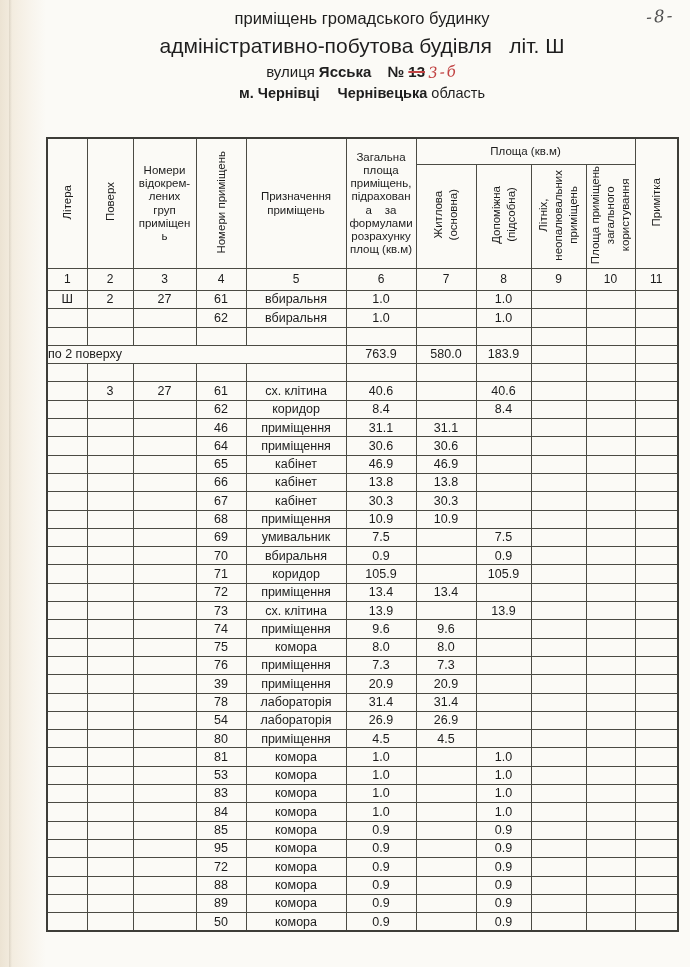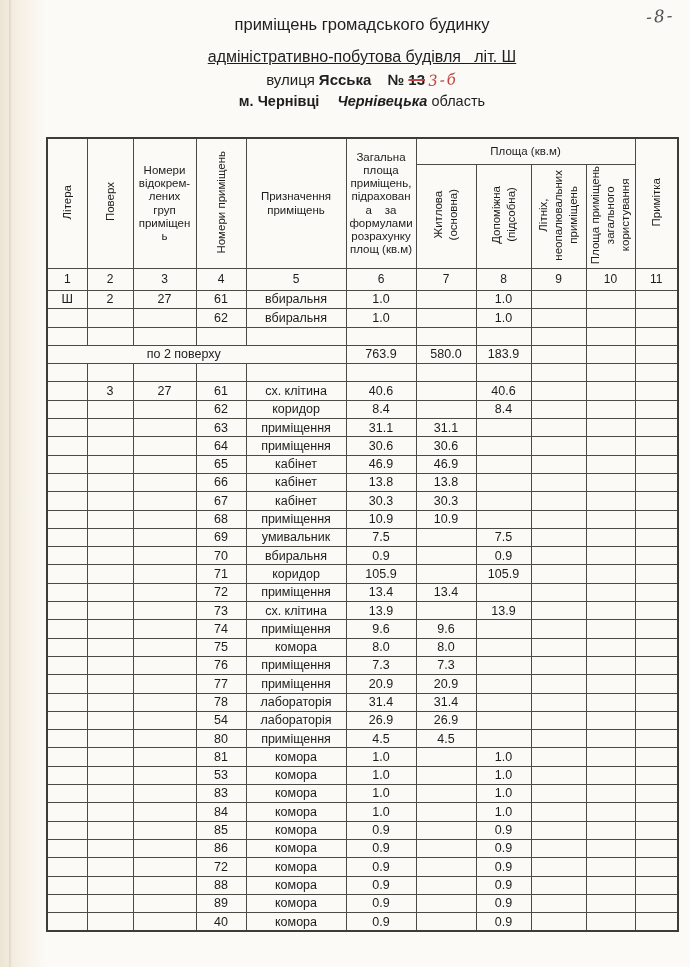--- a/index.html
+++ b/index.html
@@ -19,39 +19,39 @@
     background:linear-gradient(90deg,rgba(160,150,130,.25),rgba(160,150,130,0));
   }
   .page-num{
     position:absolute;top:6px;right:16px;
     font-family:"DejaVu Serif",serif;font-style:italic;
     font-size:17px;color:#4d4d4d;letter-spacing:2px;
     transform:rotate(-4deg);
   }
   .doc-header{position:absolute;left:46px;top:0;width:632px;text-align:center;}
   .doc-title{margin-top:22px;font-size:21px;font-weight:bold;letter-spacing:.5px;}
-  .doc-sub1{margin-top:15px;font-size:16.5px;}
-  .doc-sub2{margin-top:14px;font-size:16px;white-space:pre-wrap;text-decoration:underline;}
+  .doc-sub1{margin-top:9px;font-size:16.5px;}
+  .doc-sub2{margin-top:6px;font-size:21px;white-space:pre-wrap;}
   .doc-street{margin-top:5px;font-size:15px;}
   .doc-city{margin-top:4px;font-size:14.5px;}
   .b{font-weight:bold;text-align:right;}
   .street-name{font-weight:bold;margin-left:4px;}
   .num-label{font-weight:bold;margin-left:16px;}
   .struck{
     font-weight:bold;
     text-decoration:line-through;
     text-decoration-color:#c14343;
     text-decoration-thickness:2px;
   }
   .hand-red{
     color:#c14343;
     font-family:"DejaVu Serif",serif;font-style:italic;font-size:15px;
     display:inline-block;transform:rotate(-4deg);margin-left:3px;letter-spacing:2px;
   }
-  .city-region{margin-left:18px;font-style:italic;}
+  .city-region{margin-left:18px;}
 
   table.grid{
     position:absolute;left:46px;top:137px;
     border-collapse:collapse;table-layout:fixed;width:632px;
     border:2px solid #3d3d38;
   }
   .grid th,.grid td{
     border:1px solid #4b4b44;
     padding:0;margin:0;
     text-align:center;vertical-align:middle;
@@ -69,21 +69,21 @@
     writing-mode:vertical-rl;
     transform:rotate(180deg);
     white-space:pre-wrap;
     display:inline-block;
     line-height:1.3;
     max-height:126px;
   }
   .rowB .vtxt{max-height:100px;}
   .pre{white-space:pre-wrap;}
   .left{text-align:left;padding-left:4px;}
-  td.span5{text-align:center;padding-right:26px;}
+  td.span5{text-align:left;padding-right:26px;}
 </style>
 </head>
 <body>
 
 <div class="scan-edge"></div>
 <div class="scan-edge-line"></div>
 
 <div class="page-num">-8-</div>
 
 <div class="doc-header">
@@ -248,21 +248,21 @@
         <td></td>
         <td>8.4</td>
         <td></td>
         <td></td>
         <td></td>
       </tr>
       <tr>
         <td></td>
         <td></td>
         <td></td>
-        <td>63</td>
+        <td>46</td>
         <td>приміщення</td>
         <td>31.1</td>
         <td>31.1</td>
         <td></td>
         <td></td>
         <td></td>
         <td></td>
       </tr>
       <tr>
         <td></td>
@@ -430,21 +430,21 @@
         <td>7.3</td>
         <td></td>
         <td></td>
         <td></td>
         <td></td>
       </tr>
       <tr>
         <td></td>
         <td></td>
         <td></td>
-        <td>77</td>
+        <td>39</td>
         <td>приміщення</td>
         <td>20.9</td>
         <td>20.9</td>
         <td></td>
         <td></td>
         <td></td>
         <td></td>
       </tr>
       <tr>
         <td></td>
@@ -547,21 +547,21 @@
         <td></td>
         <td>0.9</td>
         <td></td>
         <td></td>
         <td></td>
       </tr>
       <tr>
         <td></td>
         <td></td>
         <td></td>
-        <td>86</td>
+        <td>95</td>
         <td>комора</td>
         <td>0.9</td>
         <td></td>
         <td>0.9</td>
         <td></td>
         <td></td>
         <td></td>
       </tr>
       <tr>
         <td></td>
@@ -599,21 +599,21 @@
         <td></td>
         <td>0.9</td>
         <td></td>
         <td></td>
         <td></td>
       </tr>
       <tr>
         <td></td>
         <td></td>
         <td></td>
-        <td>40</td>
+        <td>50</td>
         <td>комора</td>
         <td>0.9</td>
         <td></td>
         <td>0.9</td>
         <td></td>
         <td></td>
         <td></td>
       </tr>
     </tbody>
 </table>

